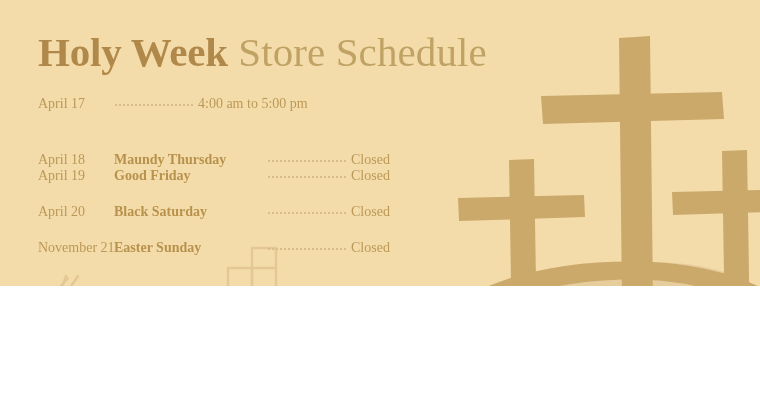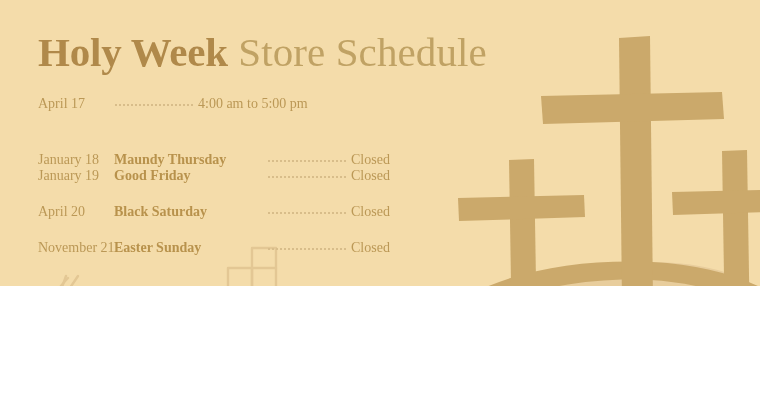--- a/index.html
+++ b/index.html
@@ -267,28 +267,28 @@
 
   <div id="schedule">
 
     <div class="sched-row row-0">
       <span class="sched-date">April 17</span>
       <span class="sched-leader"></span>
       <span class="sched-hours">4:00 am to 5:00 pm</span>
     </div>
 
     <div class="sched-row row-1">
-      <span class="sched-date">January 18</span>
+      <span class="sched-date">April 18</span>
       <span class="sched-day">Maundy Thursday</span>
       <span class="sched-leader"></span>
       <span class="sched-hours">Closed</span>
     </div>
 
     <div class="sched-row row-2">
-      <span class="sched-date">January 19</span>
+      <span class="sched-date">April 19</span>
       <span class="sched-day">Good Friday</span>
       <span class="sched-leader"></span>
       <span class="sched-hours">Closed</span>
     </div>
 
     <div class="sched-row row-3">
       <span class="sched-date">April 20</span>
       <span class="sched-day">Black Saturday</span>
       <span class="sched-leader"></span>
       <span class="sched-hours">Closed</span>

